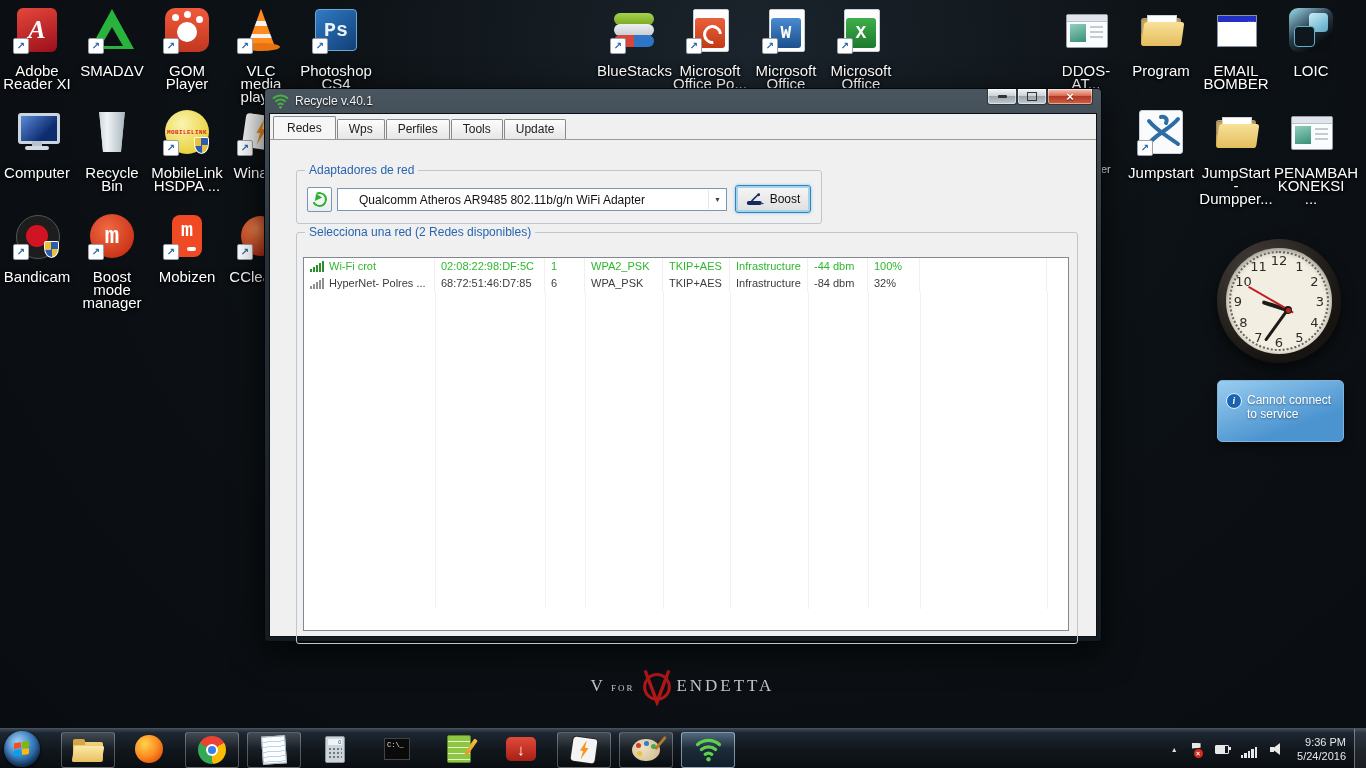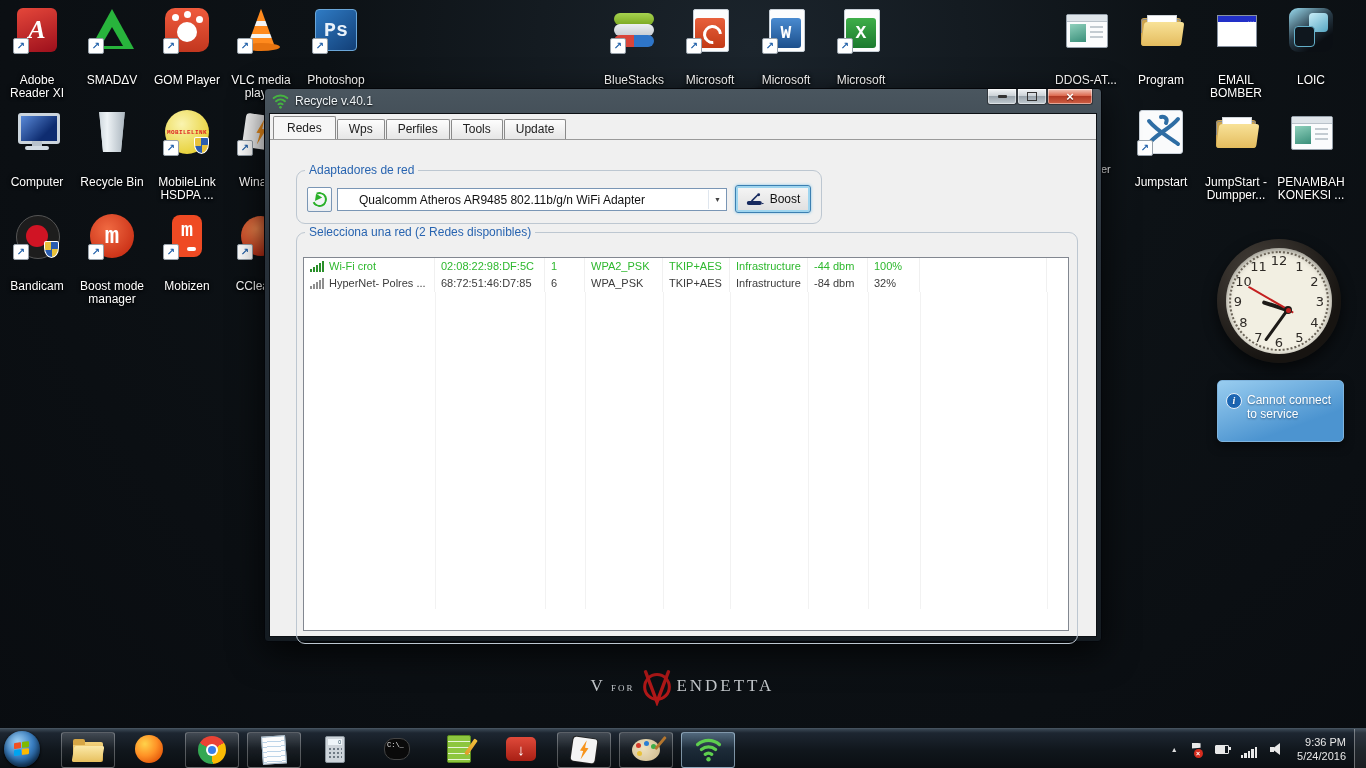--- a/index.html
+++ b/index.html
@@ -2,21 +2,21 @@
 <html><head>
 <meta charset="utf-8">
 <style>
   html,body{margin:0;padding:0;}
   body{width:1366px;height:768px;overflow:hidden;position:relative;
        font-family:"Liberation Sans","DejaVu Sans",sans-serif;
        background:radial-gradient(ellipse at 55% 6%, #1b242c 0%, #0d1216 40%, #090c10 100%);}
   
   .dicon{position:absolute;width:74px;text-align:center;z-index:1;cursor:default;}
   .ico{width:48px;height:48px;position:relative;margin:0 auto;}
-  .dlabel{margin-top:20px;font-size:12px;line-height:13px;color:#fff;
+  .dlabel{margin-top:10px;font-size:15px;line-height:13px;color:#fff;
           text-shadow:0 1px 2px #000,0 0 4px #000;}
   .sc{position:absolute;left:0;bottom:0;width:14px;height:14px;background:#fff;
       border:1px solid #98a2ab;border-radius:2px;color:#1f5fa8;font-size:10px;
       line-height:13px;text-align:center;font-weight:bold;}
   .g{position:absolute;inset:0;display:flex;align-items:center;justify-content:center;font-family:Liberation Mono, monospace;}
   
   .a-adobe{position:absolute;inset:2px 4px;background:linear-gradient(160deg,#e5473a,#9c0f1c);border-radius:6px;}
   .a-adobe .g{color:#fff;font:italic bold 26px "Liberation Serif",serif;}
   .a-smad-o{position:absolute;left:2px;top:3px;width:0;height:0;border-left:22px solid transparent;border-right:22px solid transparent;border-bottom:40px solid #28b43c;}
   .a-smad-i{position:absolute;left:13px;top:21px;width:0;height:0;border-left:11px solid transparent;border-right:11px solid transparent;border-bottom:19px solid #0b1014;}
@@ -92,21 +92,21 @@
   .cap.close{width:44px;background:linear-gradient(#f2c9bd,#dd6a50 45%,#b23a25 50%,#cf6045);}
   .capbar{width:9px;height:3px;background:#333;border-radius:1px;}
   .capbox{width:8px;height:7px;border:1.5px solid #333;background:transparent;}
   .cap.close span{color:#fff;font-weight:bold;font-size:13px;line-height:13px;text-shadow:0 1px 1px #5a150a;}
   .client{position:absolute;left:4px;right:4px;top:24px;bottom:4px;background:#f0f0f0;border:1px solid #0c1014;}
   .tabstrip{position:absolute;left:0;right:0;top:0;height:25px;border-bottom:1px solid #9a9a9a;padding-left:3px;}
   .tab{display:inline-block;margin-top:5px;padding:2px 11px 3px;font-size:12px;color:#222;
        background:linear-gradient(#fdfdfd,#e6e6e6);border:1px solid #8a8a8a;border-bottom:none;
        border-radius:2px 2px 0 0;margin-right:1px;vertical-align:bottom;}
   .tab.active{background:#f6f6f6;padding:4px 13px;margin-top:2px;position:relative;z-index:2;}
-  .group{position:absolute;border:1px solid #bdc7d1;border-radius:9px;}
+  .group{position:absolute;border:1px solid #bdc7d1;border-radius:3px;}
   .glabel{position:absolute;top:-8px;left:8px;background:#f0f0f0;padding:0 4px;font-size:12px;color:#2864b0;}
   .g1{left:26px;top:56px;width:524px;height:52px;}
   .g2{left:26px;top:118px;width:780px;height:410px;}
   .refreshbtn{position:absolute;left:10px;top:16px;width:23px;height:23px;background:linear-gradient(#fff,#e9edf1);
               border:1px solid #7a96b5;border-radius:2px;display:flex;align-items:center;justify-content:center;}
   .refresh{width:11px;height:11px;border:2.5px solid #2ab02a;border-radius:50%;border-left-color:transparent;position:relative;transform:rotate(20deg);}
   .refresh:after{content:"";position:absolute;left:-4px;top:-2px;border:4px solid transparent;border-right:6px solid #2ab02a;transform:rotate(45deg);}
   .combo{position:absolute;left:40px;top:17px;width:388px;height:21px;background:#fff;border:1px solid #7a96b5;
          display:flex;align-items:center;font-size:12px;color:#111;}
   .combo .txt{flex:1;padding-left:21px;white-space:nowrap;overflow:hidden;}
@@ -178,21 +178,21 @@
   .t-chrome{position:relative;width:28px;height:28px;border-radius:50%;
             background:conic-gradient(from -60deg,#ea4335 0 33%,#fbbc05 0 66%,#34a853 0);}
   .t-chrome .w{position:absolute;left:8px;top:8px;width:12px;height:12px;border-radius:50%;background:#fff;}
   .t-chrome .b{position:absolute;left:10px;top:10px;width:8px;height:8px;border-radius:50%;background:#3a7fe8;}
   .t-note{width:22px;height:26px;background:#fdfdfd;border:1px solid #9fb4c4;transform:rotate(-4deg);
           background-image:repeating-linear-gradient(180deg,transparent 0 4px,#bcd4e8 4px 5px);}
   .t-calc{position:relative;width:18px;height:25px;background:#cdd4da;border-radius:2px;border:1px solid #8a949c;}
   .t-calc .scr{position:absolute;left:2px;top:2px;right:2px;height:6px;background:#eef5f9;font-size:5px;color:#245;text-align:right;line-height:6px;padding-right:1px;}
   .t-calc .keys{position:absolute;left:2px;top:10px;right:2px;bottom:2px;
           background:radial-gradient(circle,#6e7a84 1px,transparent 1.2px);background-size:4px 4px;}
-  .t-cmd{width:26px;height:22px;background:#0a0a0a;border:1px solid #444;border-radius:10px;
+  .t-cmd{width:26px;height:22px;background:#0a0a0a;border:1px solid #444;border-radius:0;
          color:#e8e8e8;font-family:"Liberation Mono",monospace;font-size:7px;padding:2px 0 0 2px;box-sizing:border-box;}
   .t-npp{position:relative;width:22px;height:26px;background:#8dc63f;border:1px solid #5a8a1e;border-radius:2px;
          background-image:repeating-linear-gradient(180deg,transparent 0 5px,#e9f5d8 5px 6px);}
   .t-npp .pen{position:absolute;right:-3px;top:2px;width:4px;height:18px;background:linear-gradient(#f4c13c,#e09a28);transform:rotate(35deg);border-radius:1px;}
   .t-idm{width:30px;height:24px;background:linear-gradient(#e04a3a,#a81f14);border-radius:5px;
          color:#fff;font-size:15px;font-weight:bold;display:flex;align-items:center;justify-content:center;}
   .t-wa{position:relative;width:24px;height:24px;background:#f4f4f4;border-radius:3px;transform:rotate(8deg);box-shadow:0 0 0 1px #222;}
   .t-wa .bolt{left:5px;top:2px;width:14px;height:20px;}
   .t-paint{position:relative;width:28px;height:22px;background:radial-gradient(circle at 40% 40%,#efe2c0,#cdb88a);border-radius:50%;}
   .t-paint .d1,.t-paint .d2,.t-paint .d3,.t-paint .d4{position:absolute;width:5px;height:5px;border-radius:50%;}

